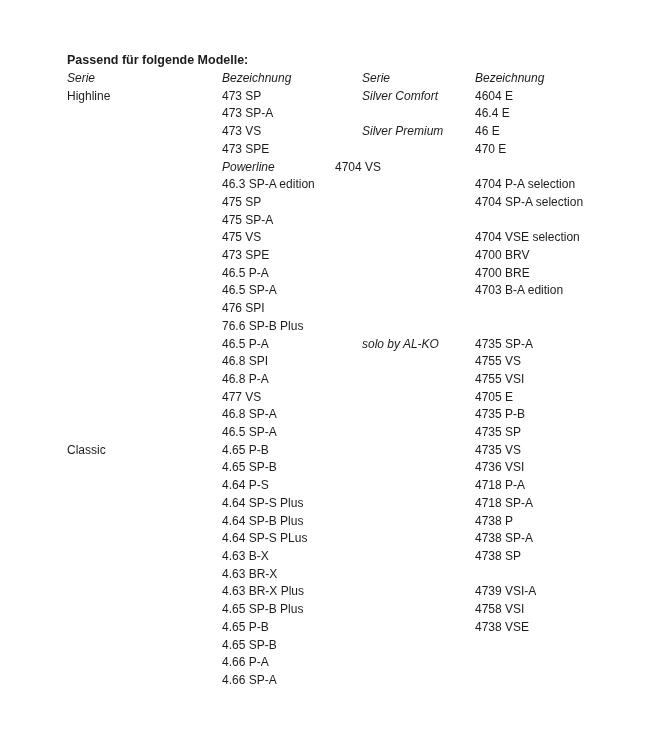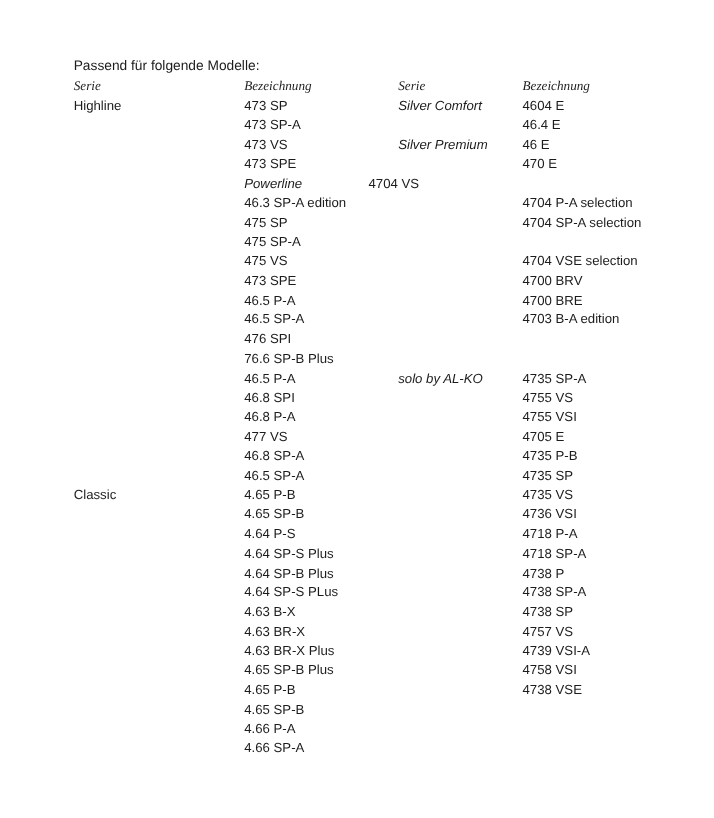--- a/index.html
+++ b/index.html
@@ -16,34 +16,33 @@
     position: relative;
   }
   .doc-block {
     position: absolute;
     left: 67px;
     top: 51px;
     width: 560px;
   }
   .doc-title {
     font-size: 12.5px;
-    font-weight: normal;
+    font-weight: bold;
     line-height: 19px;
     white-space: nowrap;
   }
   .trow {
     display: flex;
     flex-direction: row;
     line-height: 17.7px;
     font-size: 12px;
     white-space: nowrap;
   }
   .header-row .cell {
     font-style: italic;
-    font-family: Liberation Serif, serif;
   }
   .cell {
     display: block;
     overflow: visible;
     white-space: nowrap;
   }
   .c1 { width: 155px; flex: 0 0 155px; }
   .c2 { width: 140px; flex: 0 0 140px; }
   .c3 { width: 113px; flex: 0 0 113px; font-style: italic; }
   .c4 { flex: 1 1 auto; }
@@ -218,21 +217,20 @@
       <div class="trow">
         <span class="cell c1"></span>
         <span class="cell c2">4.63 B-X</span>
         <span class="cell c3"></span>
         <span class="cell c4">4738 SP</span>
       </div>
       <div class="trow">
         <span class="cell c1"></span>
         <span class="cell c2">4.63 BR-X</span>
         <span class="cell c3"></span>
-        <span class="cell c4">4757 VS</span>
       </div>
       <div class="trow">
         <span class="cell c1"></span>
         <span class="cell c2">4.63 BR-X Plus</span>
         <span class="cell c3"></span>
         <span class="cell c4">4739 VSI-A</span>
       </div>
       <div class="trow">
         <span class="cell c1"></span>
         <span class="cell c2">4.65 SP-B Plus</span>

